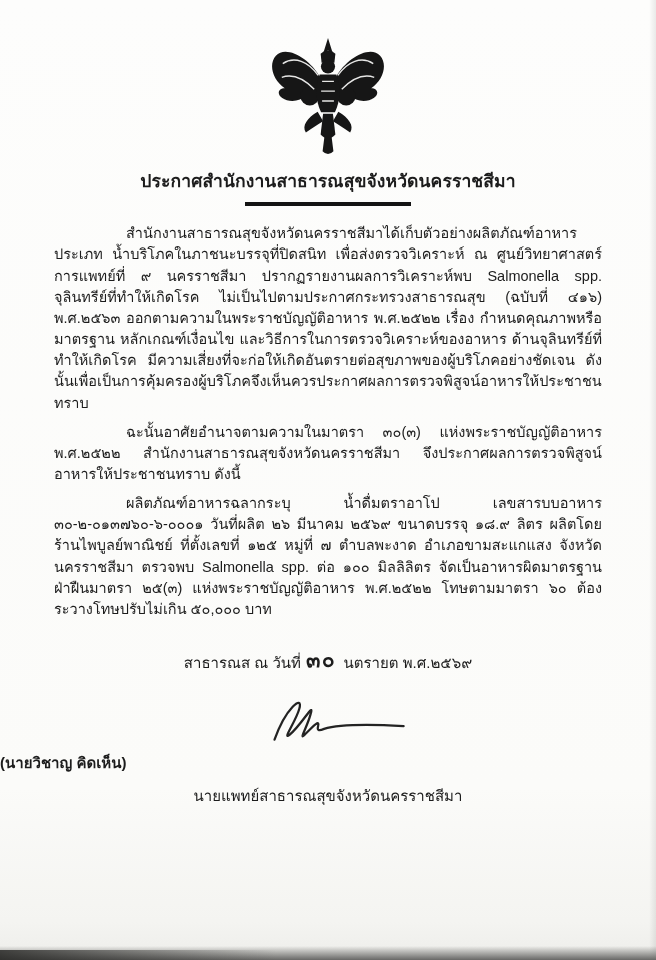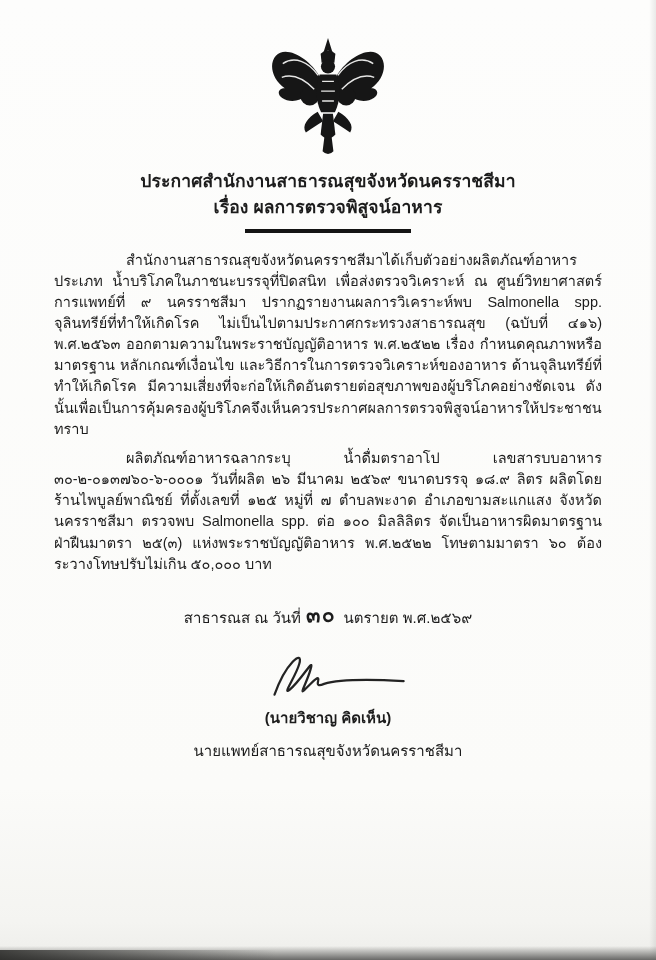--- a/index.html
+++ b/index.html
@@ -68,21 +68,21 @@
     font-weight:600;
     letter-spacing:1.5px;
     transform:rotate(-2deg) translateY(-1px);
     margin:0 3px 0 1px;
   }
   .signature-wrap{
     display:flex;justify-content:center;
     margin:14px 0 0 24px;
   }
   .signer-name{
-    text-align:center;font-size:15px;margin-top:2px;font-weight:600;
+    text-align:left;font-size:15px;margin-top:2px;font-weight:600;
   }
   .signer-position{
     text-align:center;font-size:15px;margin-top:9px;
   }
 </style>
 </head>
 <body>
 
 <div class="scan-page">
 
@@ -108,27 +108,27 @@
         <path d="M13 40 C24 36 36 42 46 52"></path>
         <path d="M106 26 C94 18 80 24 70 38"></path>
         <path d="M107 40 C96 36 84 42 74 52"></path>
         <path d="M54 44 L66 44 M53 54 L67 54 M54 64 L66 64"></path>
       </g>
     </svg>
   </div>
 
   <div class="doc-title">
     <div>ประกาศสำนักงานสาธารณสุขจังหวัดนครราชสีมา</div>
-    <div>เรื่อง ผลการตรวจพิสูจน์อาหาร</div>
   </div>
 
   <div class="title-divider"></div>
 
   <div class="doc-body">
     <p>สำนักงานสาธารณสุขจังหวัดนครราชสีมาได้เก็บตัวอย่างผลิตภัณฑ์อาหารประเภท น้ำบริโภคในภาชนะบรรจุที่ปิดสนิท เพื่อส่งตรวจวิเคราะห์ ณ ศูนย์วิทยาศาสตร์การแพทย์ที่ ๙ นครราชสีมา ปรากฏรายงานผลการวิเคราะห์พบ Salmonella spp. จุลินทรีย์ที่ทำให้เกิดโรค ไม่เป็นไปตามประกาศกระทรวงสาธารณสุข (ฉบับที่ ๔๑๖) พ.ศ.๒๕๖๓ ออกตามความในพระราชบัญญัติอาหาร พ.ศ.๒๕๒๒ เรื่อง กำหนดคุณภาพหรือมาตรฐาน หลักเกณฑ์เงื่อนไข และวิธีการในการตรวจวิเคราะห์ของอาหาร ด้านจุลินทรีย์ที่ทำให้เกิดโรค มีความเสี่ยงที่จะก่อให้เกิดอันตรายต่อสุขภาพของผู้บริโภคอย่างชัดเจน ดังนั้นเพื่อเป็นการคุ้มครองผู้บริโภคจึงเห็นควรประกาศผลการตรวจพิสูจน์อาหารให้ประชาชนทราบ</p>
+    <p>ฉะนั้นอาศัยอำนาจตามความในมาตรา ๓๐(๓) แห่งพระราชบัญญัติอาหาร พ.ศ.๒๕๒๒ สำนักงานสาธารณสุขจังหวัดนครราชสีมา จึงประกาศผลการตรวจพิสูจน์อาหารให้ประชาชนทราบ ดังนี้</p>
     <p>ผลิตภัณฑ์อาหารฉลากระบุ น้ำดื่มตราอาโป เลขสารบบอาหาร ๓๐-๒-๐๑๓๗๖๐-๖-๐๐๐๑ วันที่ผลิต ๒๖ มีนาคม ๒๕๖๙ ขนาดบรรจุ ๑๘.๙ ลิตร ผลิตโดย ร้านไพบูลย์พาณิชย์ ที่ตั้งเลขที่ ๑๒๕ หมู่ที่ ๗ ตำบลพะงาด อำเภอขามสะแกแสง จังหวัดนครราชสีมา ตรวจพบ Salmonella spp. ต่อ ๑๐๐ มิลลิลิตร จัดเป็นอาหารผิดมาตรฐาน ฝ่าฝืนมาตรา ๒๕(๓) แห่งพระราชบัญญัติอาหาร พ.ศ.๒๕๒๒ โทษตามมาตรา ๖๐ ต้องระวางโทษปรับไม่เกิน ๕๐,๐๐๐ บาท</p>
   </div>
 
   <div class="date-line">
     <span>สาธารณส ณ วันที่</span>
     <span class="handwritten-day">๓๐</span>
     <span>นตรายต พ.ศ.๒๕๖๙</span>
   </div>
 
   <div class="signature-wrap">

